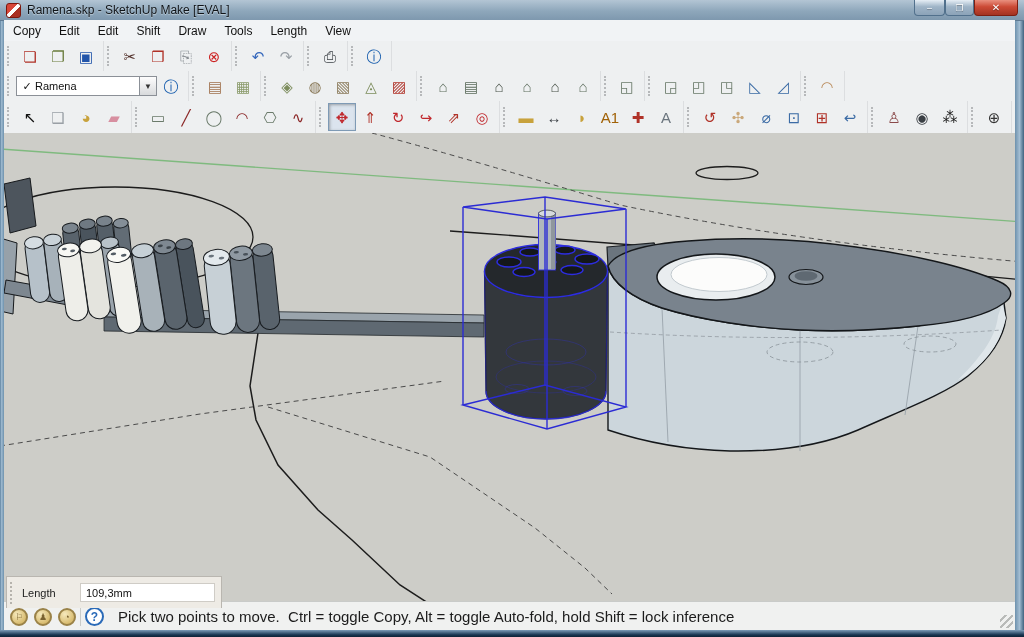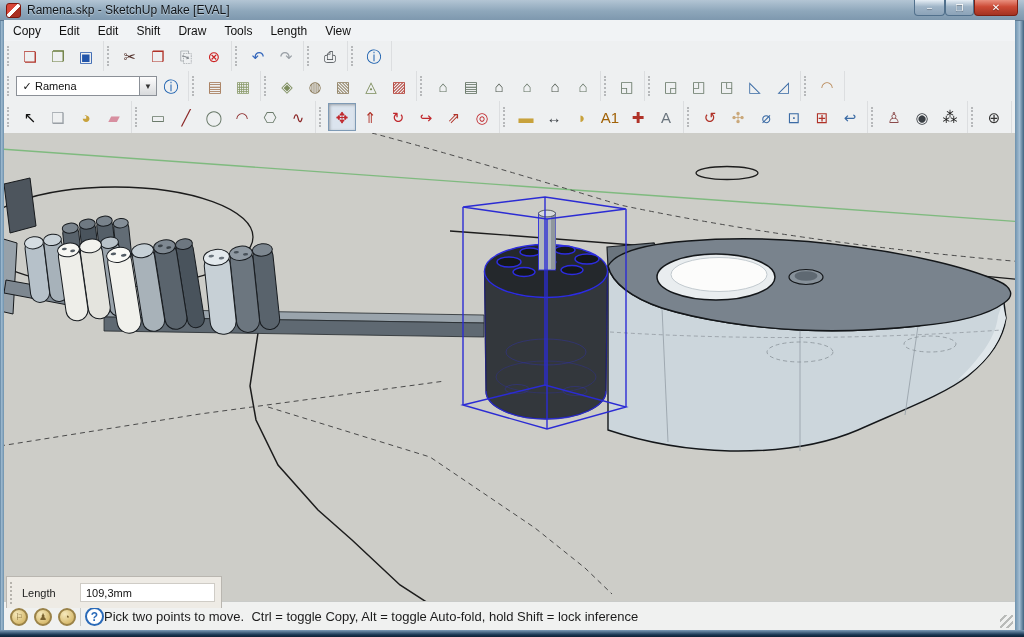--- a/index.html
+++ b/index.html
@@ -55,21 +55,21 @@
   
   .statusbar{position:absolute;left:4px;right:9px;top:601px;height:29px;background:#f0f1f0;
              border-top:1px solid #c9cbc9;display:flex;align-items:center;}
   .sicons{display:flex;align-items:center;gap:6px;padding-left:6px;}
   .sicon{width:18px;height:18px;border-radius:50%;display:flex;align-items:center;justify-content:center;
          font-size:9px;color:#7a6230;background:radial-gradient(circle at 35% 30%,#f6e9bd,#d9bd72 70%,#c2a254);
          border:2px solid #9a8248;box-sizing:border-box;}
   .ssep{width:1px;height:18px;background:#c9cbc9;margin:0 4px;}
   .help-circ{width:19px;height:19px;border-radius:50%;background:#fff;border:2px solid #2a6ab8;box-sizing:border-box;
          color:#2a6ab8;font-weight:bold;font-size:12px;display:flex;align-items:center;justify-content:center;}
-  .hint{font-size:13px;color:#1c1c1c;white-space:pre;}
+  .hint{font-size:15px;color:#1c1c1c;margin-left:14px;white-space:pre;}
   .resize-grip{position:absolute;right:2px;bottom:3px;width:13px;height:13px;
     background:repeating-linear-gradient(135deg,transparent 0 3px,#b9bbb9 3px 5px);}
 </style>
 </head>
 <body>
 
 <div class="frame"></div>
 <div class="frame-side frame-left"></div>
 <div class="frame-side frame-right"></div>
 

